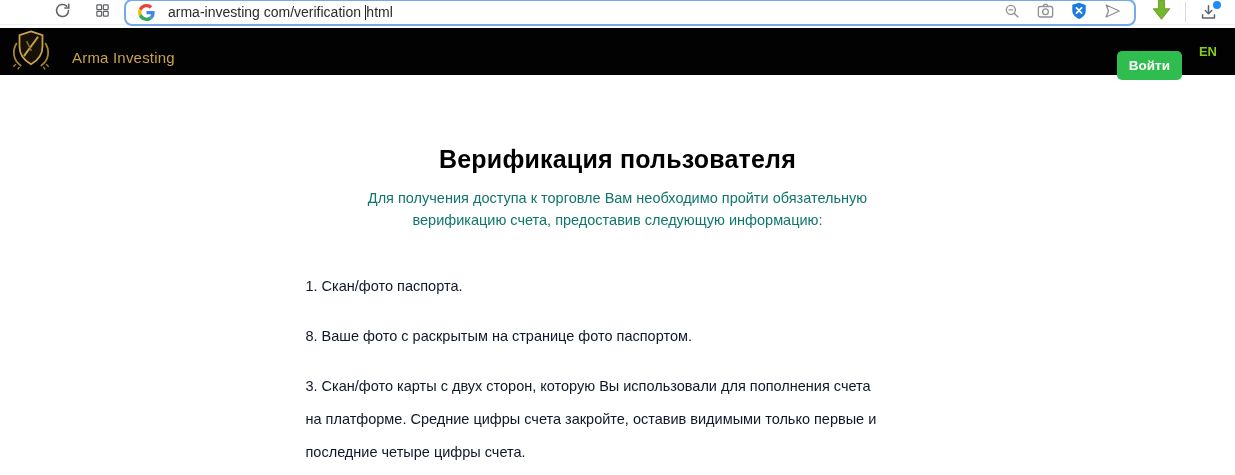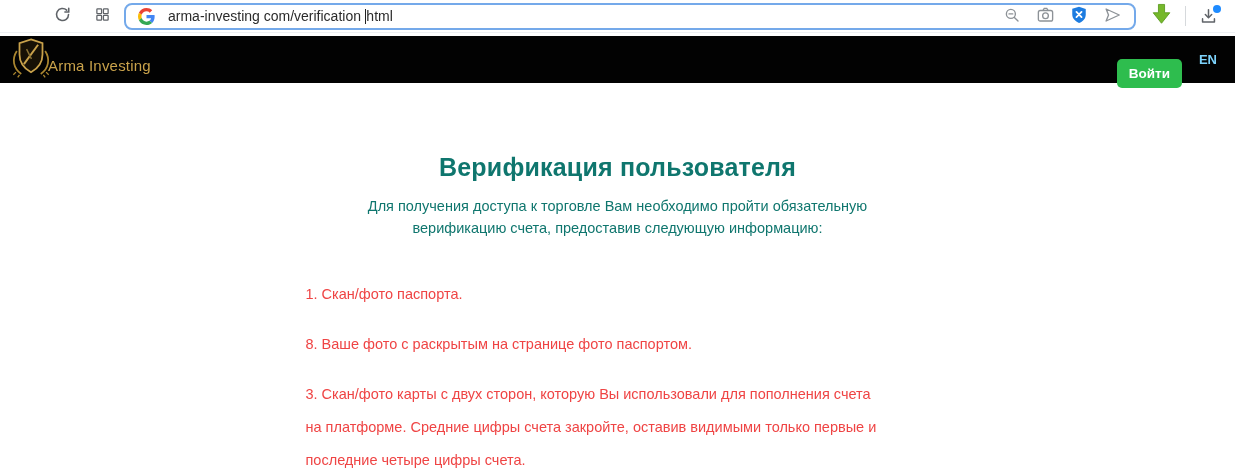--- a/index.html
+++ b/index.html
@@ -5,21 +5,21 @@
   * { box-sizing: border-box; }
   html, body { margin: 0; padding: 0; }
   body {
     width: 1235px; height: 475px; overflow: hidden;
     background: #ffffff;
     font-family: "Liberation Sans", sans-serif;
   }
 
   
   .toolbar {
-    height: 33px; background: #fff;
+    height: 25px; background: #fff;
     display: flex; align-items: center;
     padding-left: 52px;
     border-bottom: 1px solid #eef1f4;
   }
   .tb-btn {
     background: none; border: none; padding: 2px; cursor: pointer;
     display: flex; align-items: center; justify-content: center;
   }
   .tb-btn.reload { margin-right: 20px; }
   .tb-btn.dial   { margin-right: 12px; }
@@ -44,49 +44,49 @@
   .tune-wrap { margin-left: 13px; margin-right: -7px; display: flex; }
 
   
   .gap-strip { height: 3px; background: #fff; }
   .site-header {
     height: 47px; background: #020202;
     display: flex; align-items: center;
     padding: 0 10px 0 8px;
   }
   .logo { display: flex; align-items: center; cursor: pointer; }
-  .brand { color: #c9a24b; font-size: 15px; margin-left: -6px; margin-top: 12px; letter-spacing: .2px; }
+  .brand { color: #c9a24b; font-size: 15px; margin-left: -6px; margin-top: 12px; letter-spacing: .2px; padding-left: 24px; }
   .hdr-spacer { flex: 1; }
   .btn {
     border: none; border-radius: 5px; cursor: pointer;
     color: #fff; font-weight: bold; font-size: 13.5px;
     font-family: "Liberation Sans", sans-serif;
     padding: 7px 14px;
   }
   .btn-red   { background: #f40505; margin-right: 15px; }
   .btn-green { background: #2ebd4e; margin-right: 17px; padding: 7px 12px; margin-top: 28px; }
-  .lang { color: #7dd3fc; font-size: 13px; font-weight: bold; margin-right: 8px; cursor: pointer; }
+  .lang { color: #84cc16; font-size: 13px; font-weight: bold; margin-right: 8px; cursor: pointer; }
 
   
   .content { padding-top: 70px; }
   .page-title {
     margin: 0 0 13px 0;
     text-align: center;
-    font-size: 25px; font-weight: 700; color: #0f766e;
+    font-size: 25px; font-weight: 700; color: #000000;
     letter-spacing: .2px;
   }
   .intro {
     margin: 0;
     text-align: center;
     font-size: 14.5px; color: #0f766e; line-height: 1.55;
     white-space: pre-line;
   }
   .req-list { width: 624px; margin: 38px auto 0; }
   .req-item {
-    font-size: 14.5px; color: #ef4444;
+    font-size: 14.5px; color: #0f172a;
     line-height: 33px;
     margin-bottom: 17px;
     white-space: pre-line;
   }
 </style>
 </head>
 <body>
 
 <div class="toolbar">
 

